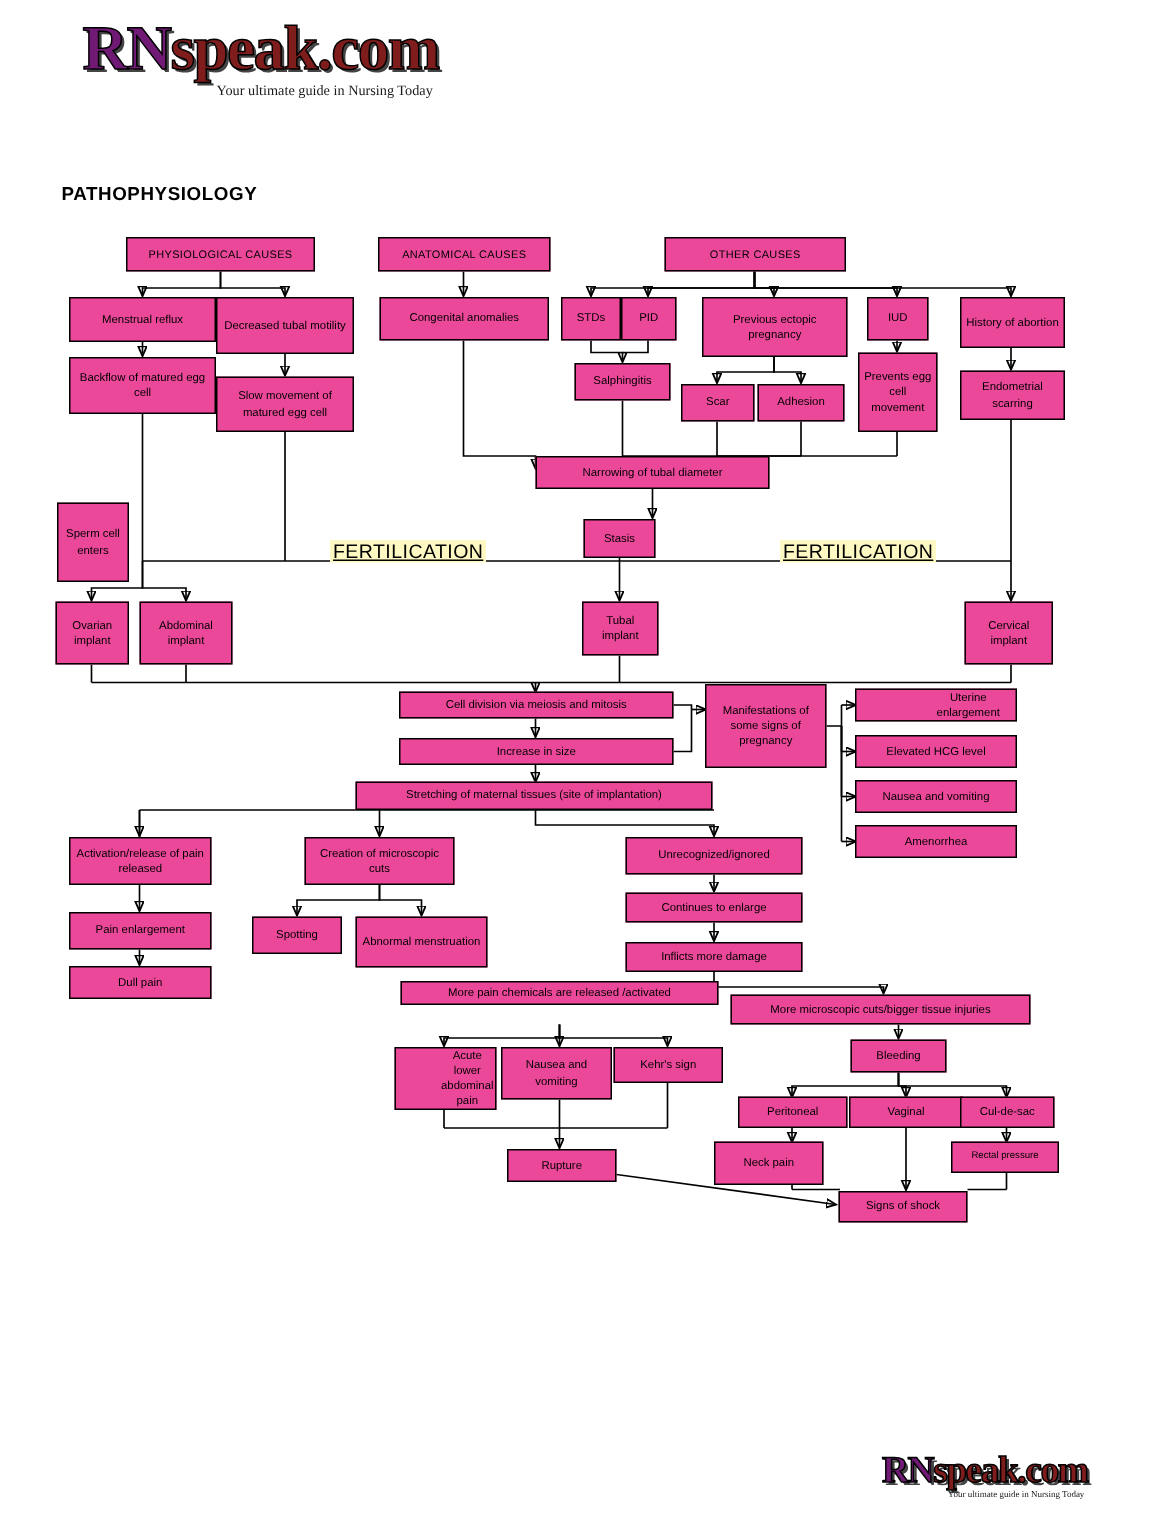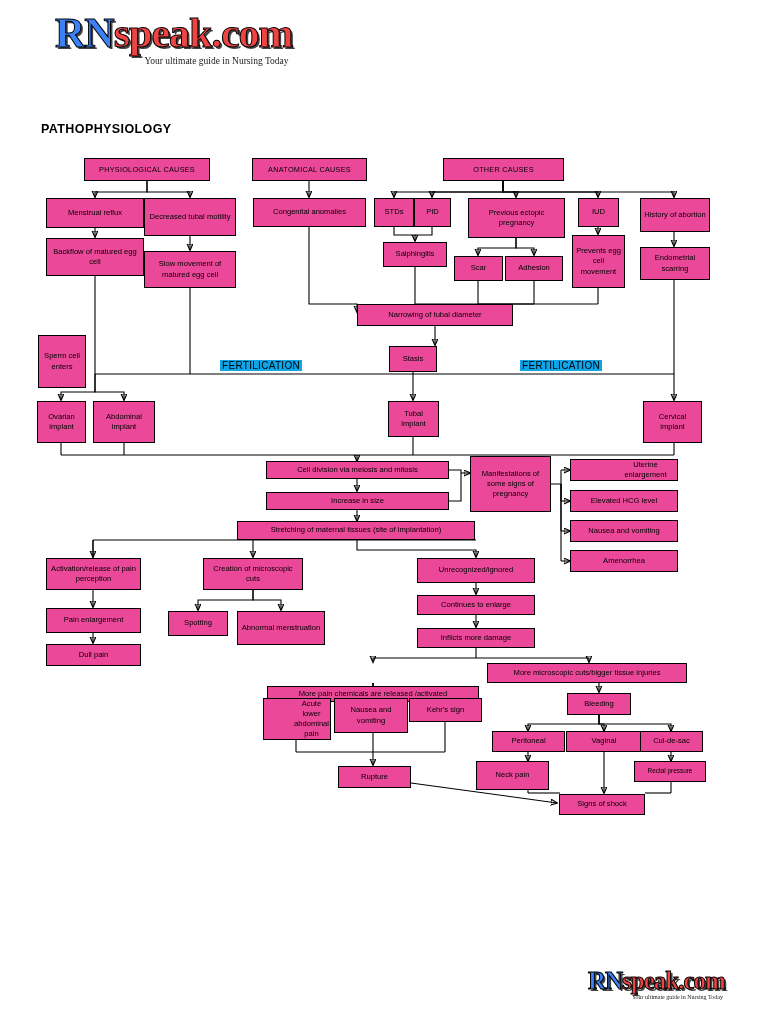--- a/index.html
+++ b/index.html
@@ -4,22 +4,22 @@
 <style>
   html,body{margin:0;padding:0;background:#fff;}
   body{width:768px;height:1024px;position:relative;
        font-family:"Liberation Sans","DejaVu Sans",sans-serif;color:#000;}
   #page{position:relative;width:768px;height:1024px;overflow:hidden;background:#fff;}
 
   
   .logo{position:absolute;}
   .logo .wordmark{font-family:"Liberation Serif","DejaVu Serif",serif;font-weight:bold;
     letter-spacing:-1px;line-height:1;white-space:nowrap;}
-  .logo .wm-rn{color:#3b82f6;-webkit-text-stroke:1px #000;text-shadow:2px 2px 0 #444;}
-  .logo .wm-rest{color:#ef4444;-webkit-text-stroke:1px #000;text-shadow:2px 2px 0 #444;font-family:Liberation Serif, serif;}
+  .logo .wm-rn{color:#701a75;-webkit-text-stroke:1px #000;text-shadow:2px 2px 0 #444;}
+  .logo .wm-rest{color:#7f1d1d;-webkit-text-stroke:1px #000;text-shadow:2px 2px 0 #444;font-family:Liberation Serif, serif;}
   .logo .tagline{font-family:"Liberation Serif","DejaVu Serif",serif;
     color:#1a1a1a;text-align:right;white-space:nowrap;}
 
   #logo-top{left:55px;top:12px;}
   #logo-top .wordmark{font-size:42px;}
   #logo-top .tagline{font-size:9.5px;margin-top:2px;padding-right:4px;}
 
   #logo-bottom{left:588px;top:968px;}
   #logo-bottom .wordmark{font-size:25px;}
   #logo-bottom .tagline{font-size:6px;margin-top:1px;padding-right:2px;}
@@ -31,22 +31,22 @@
   
   #wires{position:absolute;left:0;top:0;width:768px;height:1024px;}
   #wires line,#wires path,#wires polyline{stroke:#000;stroke-width:1.1;fill:none;}
 
   
   .node{position:absolute;box-sizing:border-box;border:1.2px solid #000;background:#ec4899;
     display:flex;align-items:center;justify-content:center;text-align:center;
     font-size:7.6px;line-height:1.35;padding:1px 2px;z-index:3;}
   .node.cap{font-size:7.3px;letter-spacing:.25px;}
   .node.tiny{font-size:6.4px;}
-  .plain{position:absolute;font-size:10px;letter-spacing:.3px;z-index:3;
-    background:#0ea5e9;padding:0 2px;}
+  .plain{position:absolute;font-size:13px;letter-spacing:.3px;z-index:3;
+    background:#fef9c3;padding:0 2px;text-decoration:underline;}
 </style>
 </head>
 <body>
 
 <div id="page">
 
   <div class="logo" id="logo-top">
     <div class="wordmark"><span class="wm-rn">RN</span><span class="wm-rest">speak.com</span></div>
     <div class="tagline">Your ultimate guide in Nursing Today</div>
   </div>
@@ -219,33 +219,33 @@
   <div class="node" style="left:266px;top:492px;width:183px;height:18px;">Increase in size</div>
   <div class="node" style="left:470px;top:456px;width:81px;height:56px;">Manifestations of some signs of pregnancy</div>
 
   <div class="node" style="left:570px;top:459px;width:108px;height:22px;padding-left:45px;">Uterine enlargement</div>
   <div class="node" style="left:570px;top:490px;width:108px;height:22px;">Elevated HCG level</div>
   <div class="node" style="left:570px;top:520px;width:108px;height:22px;">Nausea and vomiting</div>
   <div class="node" style="left:570px;top:550px;width:108px;height:22px;">Amenorrhea</div>
 
   <div class="node" style="left:237px;top:521px;width:238px;height:19px;">Stretching of maternal tissues (site of implantation)</div>
 
-  <div class="node" style="left:46px;top:558px;width:95px;height:32px;">Activation/release of pain perception</div>
+  <div class="node" style="left:46px;top:558px;width:95px;height:32px;">Activation/release of pain released</div>
   <div class="node" style="left:203px;top:558px;width:100px;height:32px;">Creation of microscopic cuts</div>
   <div class="node" style="left:417px;top:558px;width:118px;height:25px;">Unrecognized/ignored</div>
 
   <div class="node" style="left:46px;top:608px;width:95px;height:25px;">Pain enlargement</div>
   <div class="node" style="left:168px;top:611px;width:60px;height:25px;">Spotting</div>
   <div class="node" style="left:237px;top:611px;width:88px;height:34px;">Abnormal menstruation</div>
   <div class="node" style="left:417px;top:595px;width:118px;height:20px;">Continues to enlarge</div>
 
   <div class="node" style="left:46px;top:644px;width:95px;height:22px;">Dull pain</div>
   <div class="node" style="left:417px;top:628px;width:118px;height:20px;">Inflicts more damage</div>
 
-  <div class="node" style="left:267px;top:654px;width:212px;height:16px;margin-top:32px;">More pain chemicals are released /activated</div>
+  <div class="node" style="left:267px;top:654px;width:212px;height:16px;">More pain chemicals are released /activated</div>
   <div class="node" style="left:487px;top:663px;width:200px;height:20px;">More microscopic cuts/bigger tissue injuries</div>
 
   <div class="node" style="left:263px;top:698px;width:68px;height:42px;padding-left:31px;">Acute lower abdominal pain</div>
   <div class="node" style="left:334px;top:698px;width:74px;height:35px;">Nausea and vomiting</div>
   <div class="node" style="left:409px;top:698px;width:73px;height:24px;">Kehr's sign</div>
   <div class="node" style="left:567px;top:693px;width:64px;height:22px;">Bleeding</div>
 
   <div class="node" style="left:492px;top:731px;width:73px;height:21px;">Peritoneal</div>
   <div class="node" style="left:566px;top:731px;width:76px;height:21px;">Vaginal</div>
   <div class="node" style="left:640px;top:731px;width:63px;height:21px;">Cul-de-sac</div>

